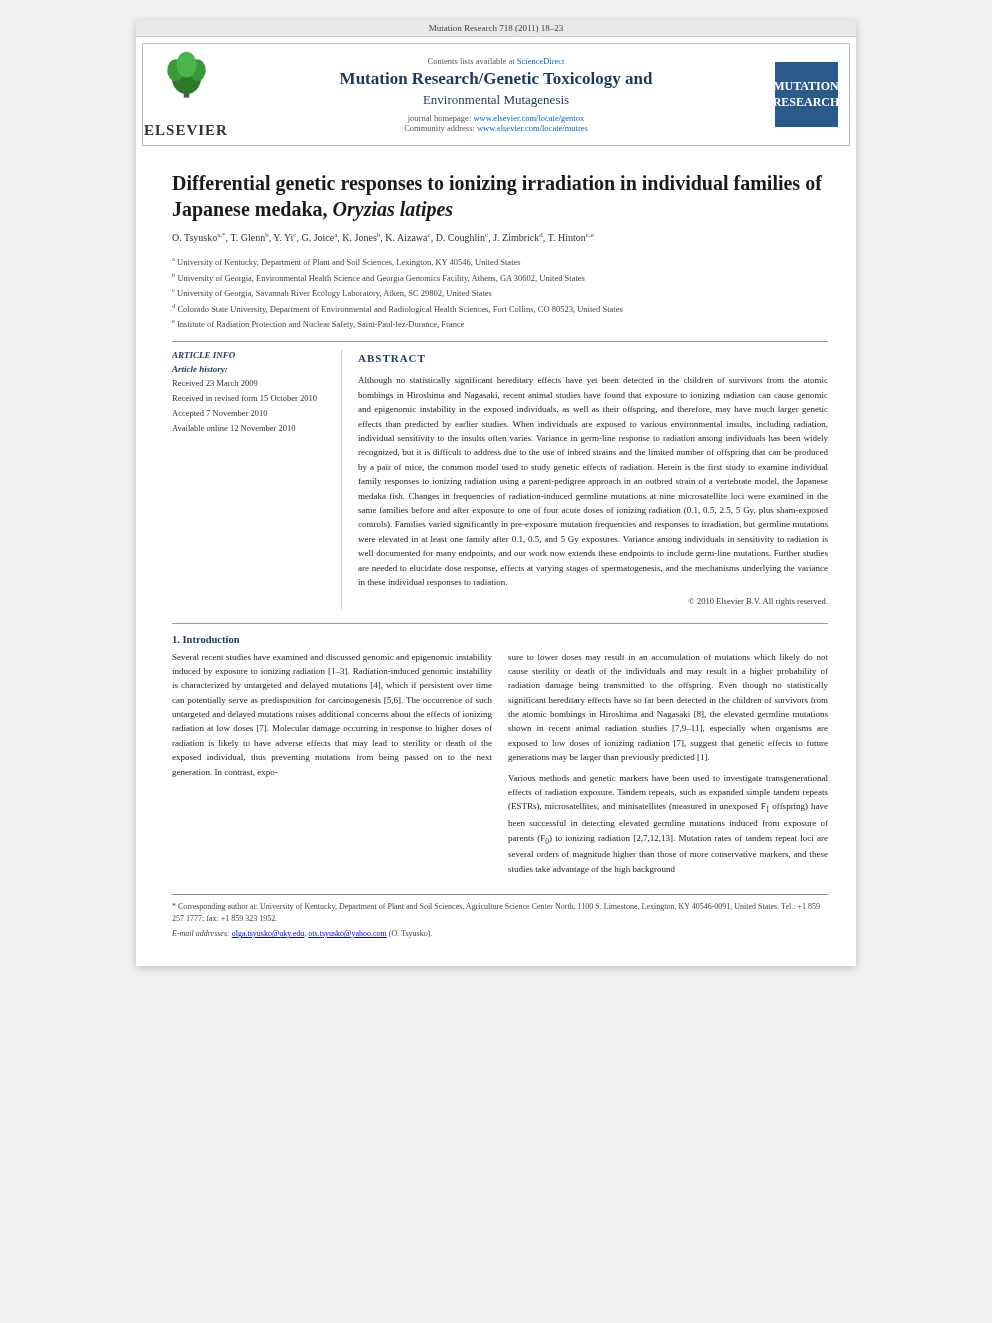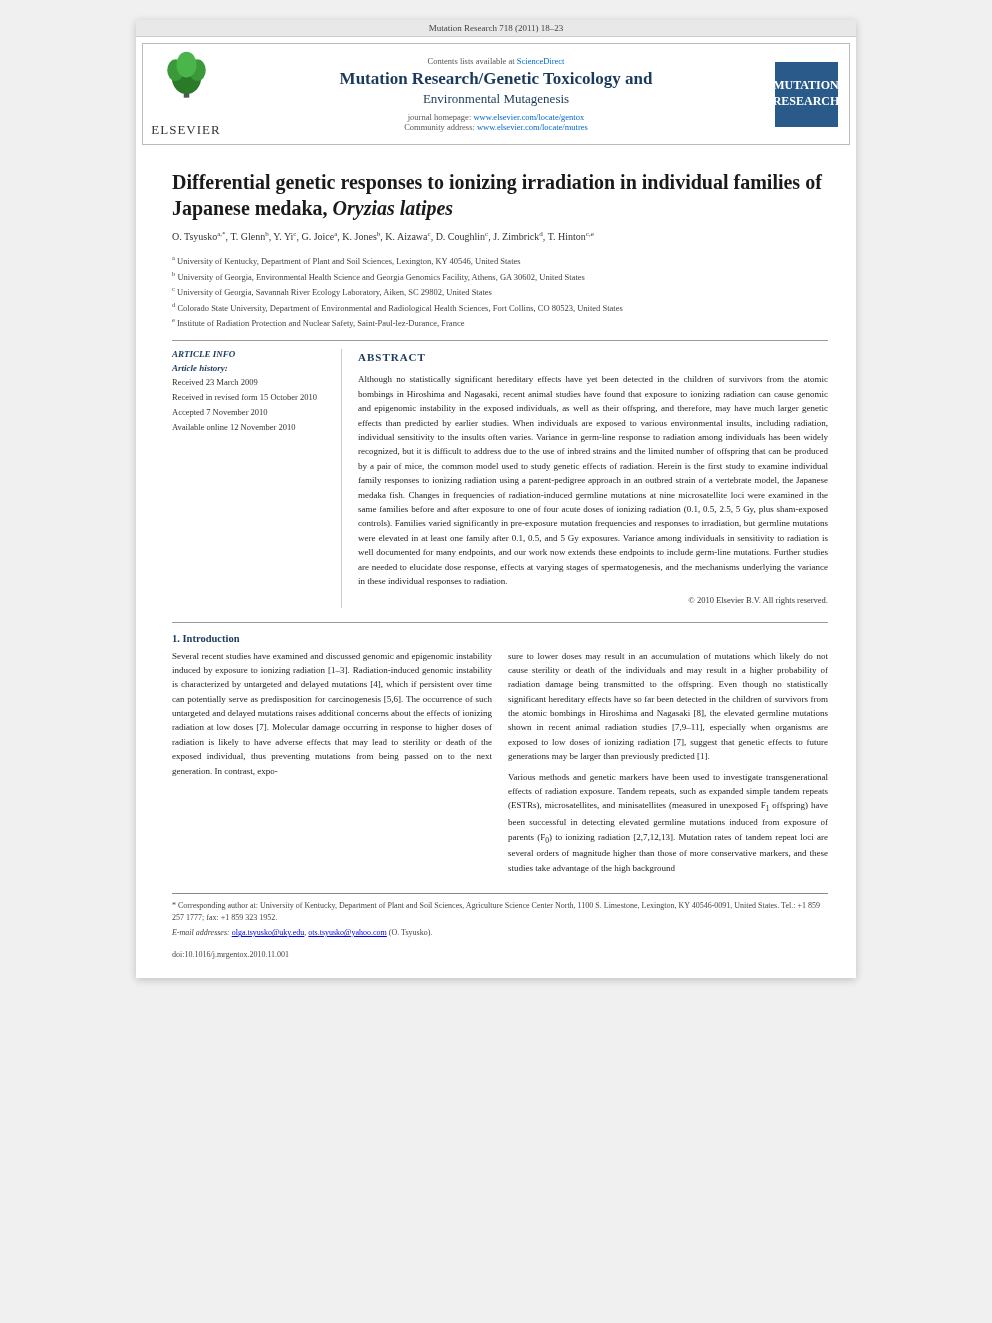--- a/index.html
+++ b/index.html
@@ -39,22 +39,22 @@
     .elsevier-logo {
       display: flex;
       flex-direction: column;
       align-items: center;
     }
     .elsevier-tree {
       width: 55px;
       height: 55px;
     }
     .elsevier-text {
-      font-size: 13px;
-      font-weight: normal;
+      font-size: 15px;
+      font-weight: bold;
       color: #333;
       letter-spacing: 1px;
       margin-top: 17px;
     }
     .journal-header-center {
       flex: 1;
       text-align: center;
       padding: 0 10px;
     }
     .sciencedirect-line {
@@ -370,17 +370,16 @@
         </div>
       </div>
     </div>
 
     <div class="footnote-section">
       <p>* Corresponding author at: University of Kentucky, Department of Plant and Soil Sciences, Agriculture Science Center North, 1100 S. Limestone, Lexington, KY 40546-0091, United States. Tel.: +1 859 257 1777; fax: +1 859 323 1952.</p>
       <p><em>E-mail addresses:</em> <a href="mailto:olga.tsyusko@uky.edu">olga.tsyusko@uky.edu</a>, <a href="mailto:ots.tsyusko@yahoo.com">ots.tsyusko@yahoo.com</a> (O. Tsyusko).</p>
     </div>
 
     <div class="footer-info">
-      <p class="doi-line">doi:10.1016/j.mrgentox.2010.11.001</p>
     </div>
 
   </div>
 </div>
 
 </body></html>

